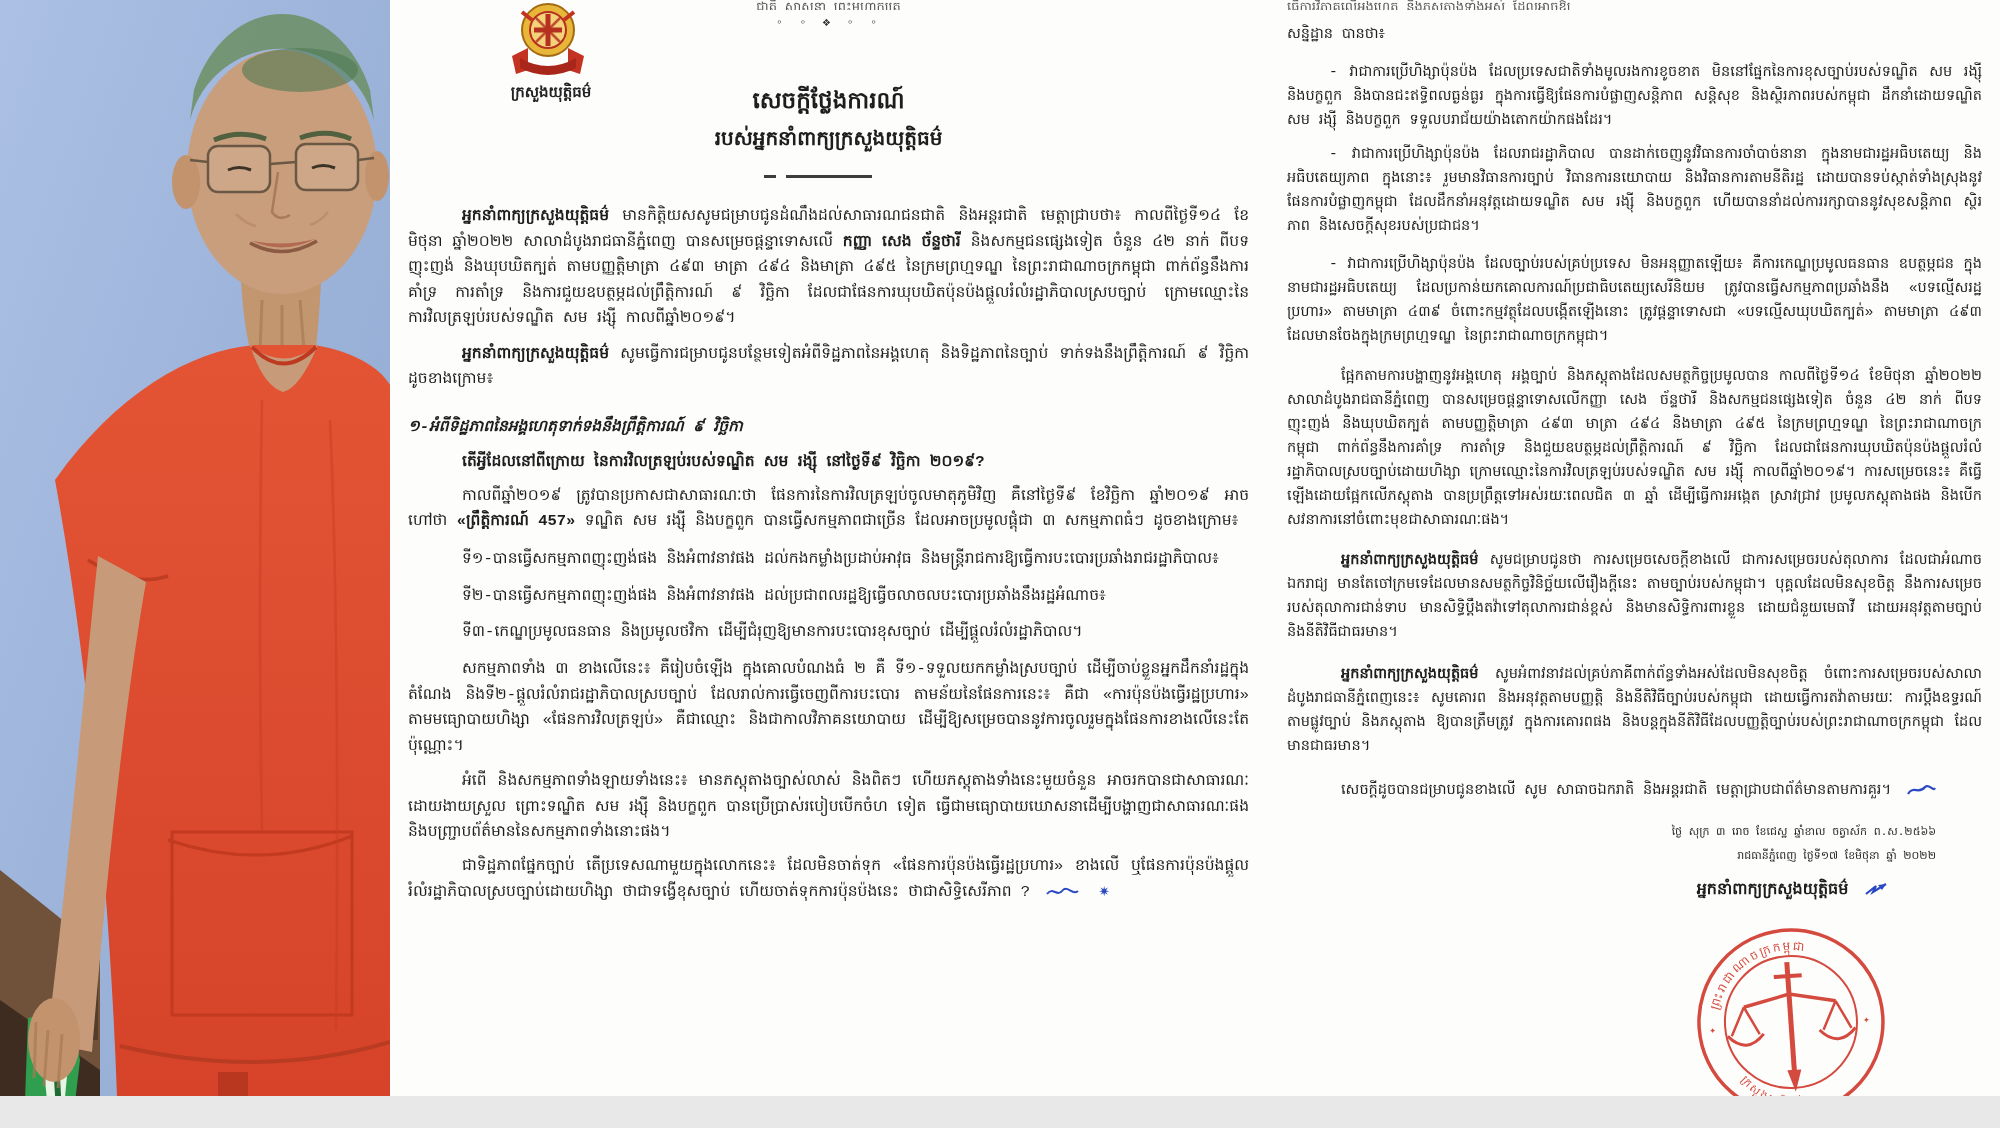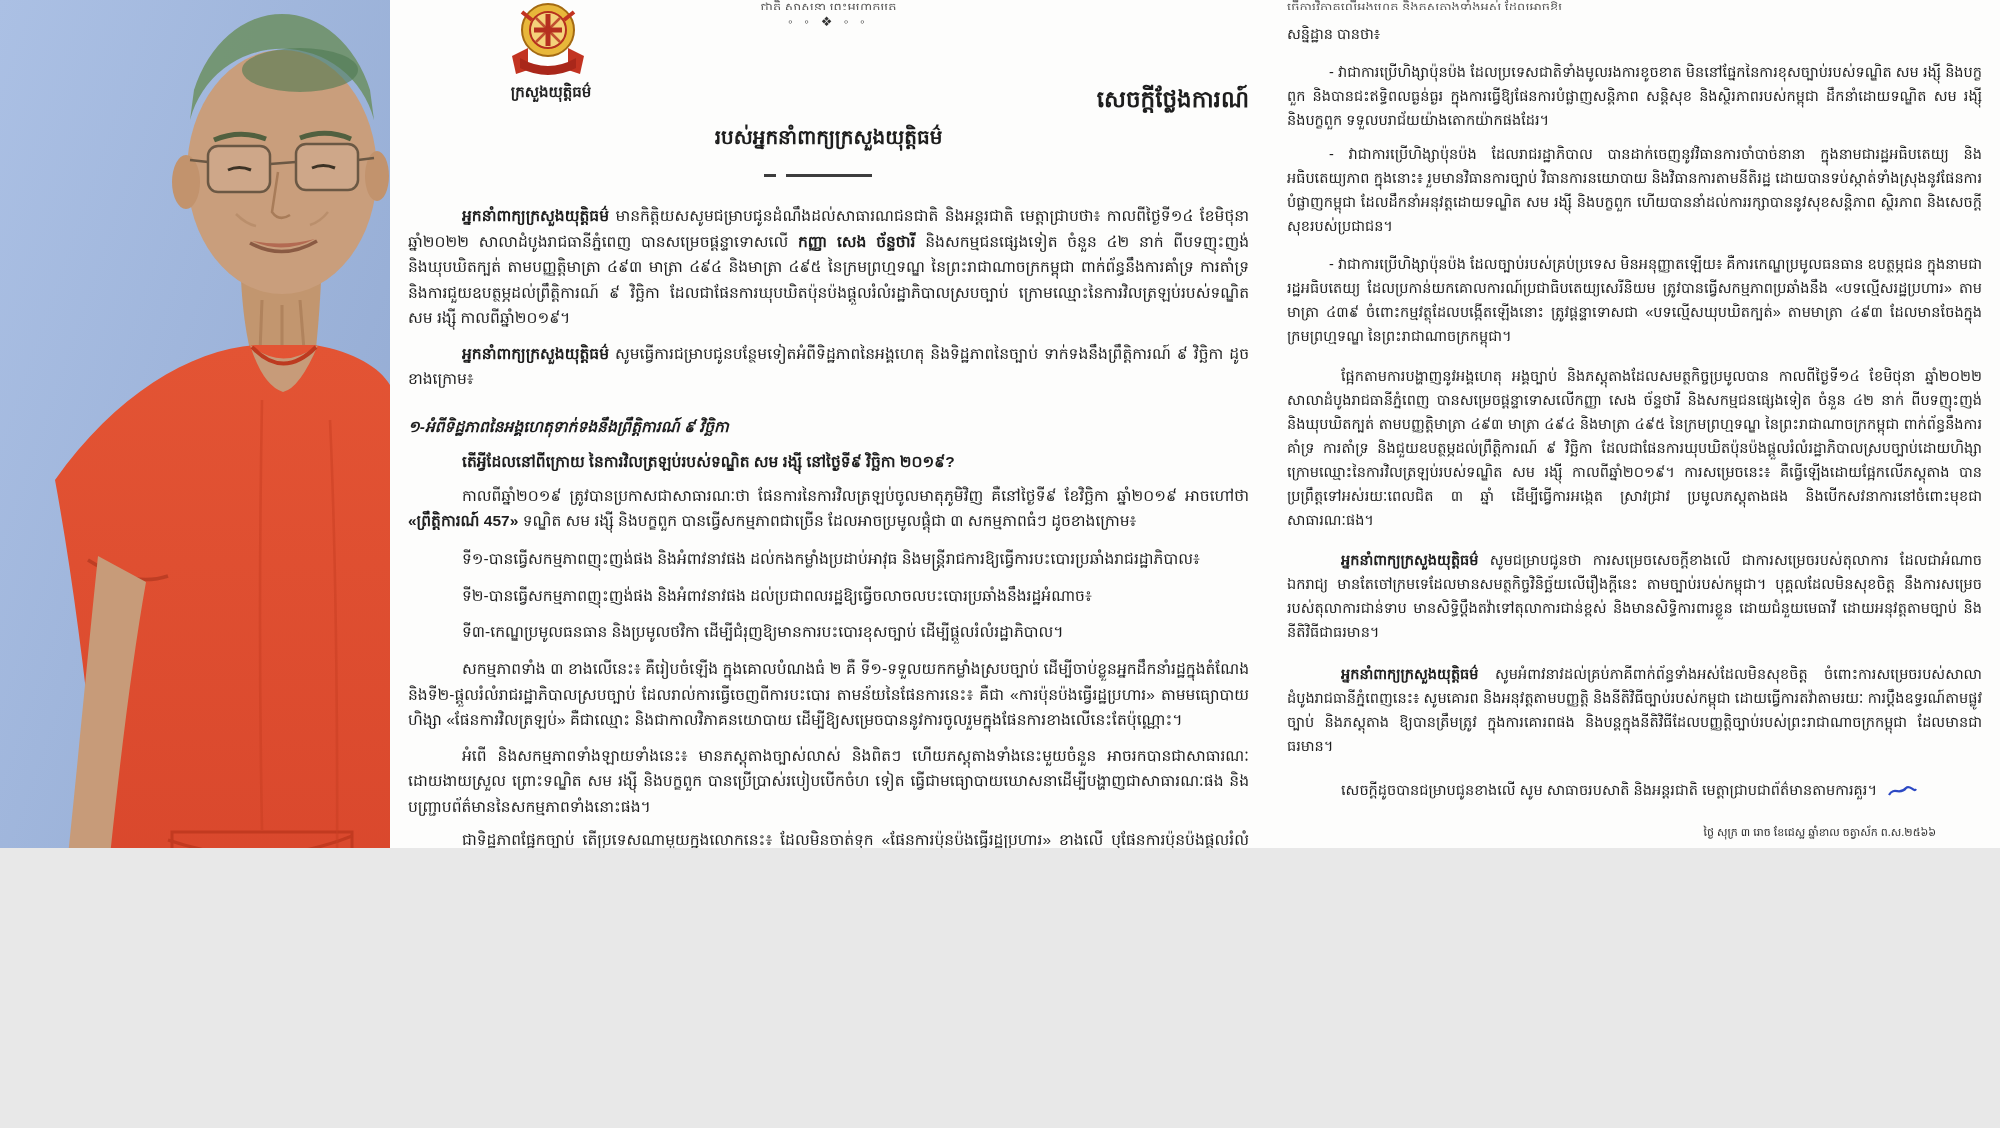--- a/index.html
+++ b/index.html
@@ -1,27 +1,27 @@
 <!DOCTYPE html>
 <html><head>
 <meta charset="utf-8">
 <style>
   html,body{margin:0;padding:0;background:#e8e8e8;}
-  #screen{position:relative;width:2000px;height:848px;background:#fdfdfc;overflow:hidden;
-          font-family:Liberation Sans, sans-serif;color:#1d1d1d;}
+  #screen{position:relative;width:2000px;height:1096px;background:#fdfdfc;overflow:hidden;
+          font-family:Liberation Mono, monospace;color:#1d1d1d;}
   
   #photo{position:absolute;left:0;top:0;width:390px;height:1128px;overflow:hidden;}
   
   .page{position:absolute;top:0;height:1128px;background:#fdfdfc;overflow:hidden;box-sizing:border-box;}
   #page1{left:390px;width:875px;padding:0 16px 0 18px;}
   #page2{left:1265px;width:735px;padding:0 18px 0 22px;}
   .clip-row{height:10px;overflow:hidden;text-align:center;color:#555;font-size:13px;}
   .clip-row span{display:inline-block;margin-top:-11px;}
   .ornament-row{text-align:center;font-size:13px;letter-spacing:4px;color:#333;margin-top:4px;}
-  .doc-title{font-size:23px;font-weight:bold;text-align:right;margin:56px 0 0 0;}
+  .doc-title{font-size:23px;font-weight:bold;text-align:center;margin:56px 0 0 0;}
   .doc-subtitle{font-size:20px;font-weight:bold;text-align:center;margin:6px 0 0 0;}
   .mini-divider{width:86px;height:3px;background:#3d3d3d;margin:20px auto 0 auto;position:relative;}
   .mini-divider:before{content:"";position:absolute;left:-22px;top:0;width:12px;height:3px;background:#3d3d3d;}
   #page1 p{font-size:15.5px;line-height:25.5px;text-align:justify;margin:0;word-break:break-word;}
   #page2 p{font-size:14.5px;line-height:24px;text-align:justify;margin:0;word-break:break-word;}
   .ind{text-indent:54px;}
   .ind2{text-indent:42px;}
   .lead{font-weight:bold;}
   .lead:after{content:" ";}
   .bname{font-weight:bold;}
@@ -197,21 +197,21 @@
       <span class="lead">អ្នកនាំពាក្យក្រសួងយុត្តិធម៌</span>
       <span>សូមជម្រាបជូនថា ការសម្រេចសេចក្តីខាងលើ ជាការសម្រេចរបស់តុលាការ ដែលជាអំណាចឯករាជ្យ មានតែចៅក្រមទេដែលមានសមត្ថកិច្ចវិនិច្ឆ័យលើរឿងក្តីនេះ តាមច្បាប់របស់កម្ពុជា។ បុគ្គលដែលមិនសុខចិត្ត នឹងការសម្រេចរបស់តុលាការជាន់ទាប មានសិទ្ធិប្តឹងតវ៉ាទៅតុលាការជាន់ខ្ពស់ និងមានសិទ្ធិការពារខ្លួន ដោយជំនួយមេធាវី ដោយអនុវត្តតាមច្បាប់ និងនីតិវិធីជាធរមាន។</span>
     </p>
 
     <p class="ind mt18">
       <span class="lead">អ្នកនាំពាក្យក្រសួងយុត្តិធម៌</span>
       <span>សូមអំពាវនាវដល់គ្រប់ភាគីពាក់ព័ន្ធទាំងអស់ដែលមិនសុខចិត្ត ចំពោះការសម្រេចរបស់សាលាដំបូងរាជធានីភ្នំពេញនេះ៖ សូមគោរព និងអនុវត្តតាមបញ្ញត្តិ និងនីតិវិធីច្បាប់របស់កម្ពុជា ដោយធ្វើការតវ៉ាតាមរយៈ ការប្តឹងឧទ្ធរណ៍តាមផ្លូវច្បាប់ និងភស្តុតាង ឱ្យបានត្រឹមត្រូវ ក្នុងការគោរពផង និងបន្តក្នុងនីតិវិធីដែលបញ្ញត្តិច្បាប់របស់ព្រះរាជាណាចក្រកម្ពុជា ដែលមានជាធរមាន។</span>
     </p>
 
     <p class="ind mt20">
-      <span>សេចក្តីដូចបានជម្រាបជូនខាងលើ សូម សាធាចរបសាតិ និងអន្តរជាតិ មេត្តាជ្រាបជាព័ត៌មានតាមការគួរ។</span>
+      <span>សេចក្តីដូចបានជម្រាបជូនខាងលើ សូម សាធាចឯករាតិ និងអន្តរជាតិ មេត្តាជ្រាបជាព័ត៌មានតាមការគួរ។</span>
       <svg class="pen" width="30" height="16" viewBox="0 0 30 16">
         <path d="M2 12 C7 3 13 13 19 5 C23 1 27 10 29 6" stroke="#2c49c4" stroke-width="2.2" fill="none"></path>
       </svg>
     </p>
 
     <div class="date-block mt18">
       <div>ថ្ងៃ សុក្រ ៣ រោច ខែជេស្ឋ ឆ្នាំខាល ចត្វាស័ក ព.ស.២៥៦៦</div>
       <div>រាជធានីភ្នំពេញ ថ្ងៃទី១៧ ខែមិថុនា ឆ្នាំ ២០២២</div>
     </div>
 

